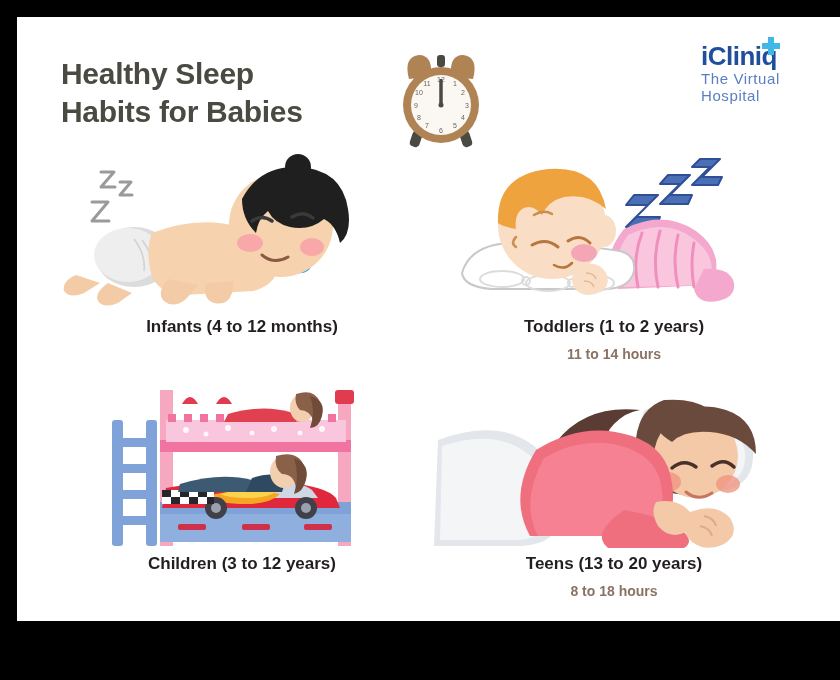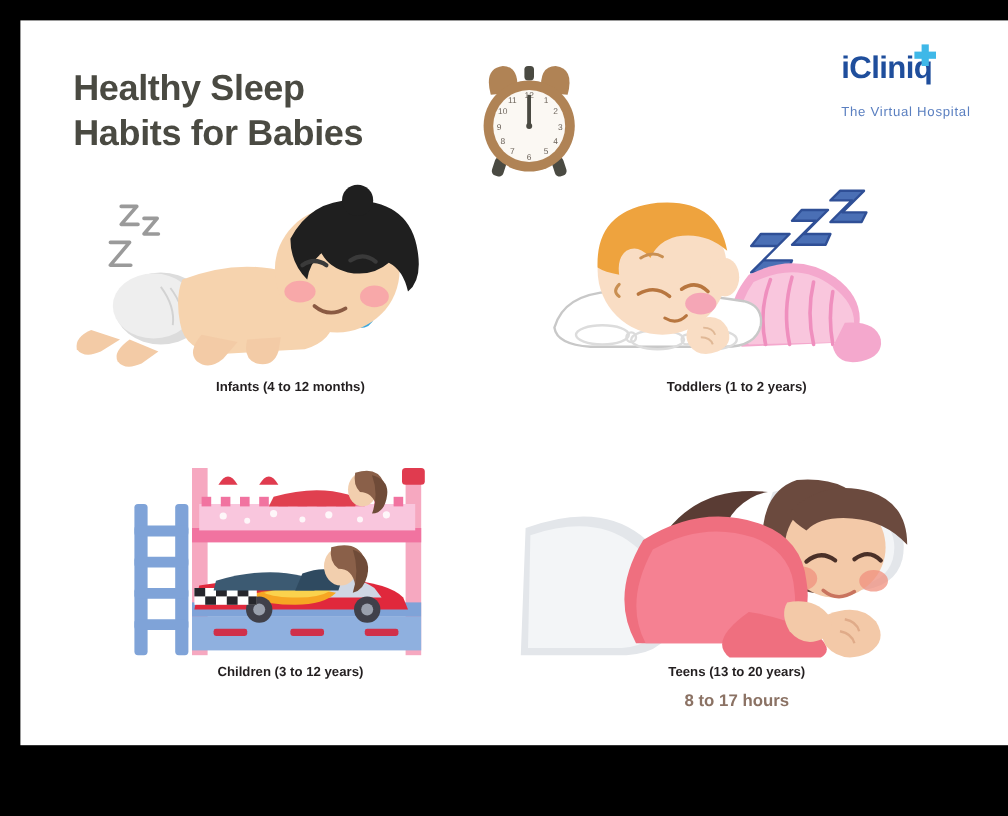--- a/index.html
+++ b/index.html
@@ -11,31 +11,31 @@
   .title{position:absolute;left:44px;top:38px;width:340px;font-size:30px;font-weight:bold;
          color:#4a4a42;line-height:1.28;letter-spacing:-0.3px;}
   .clock-wrap{position:absolute;left:372px;top:32px;width:104px;height:104px;}
   .logo{position:absolute;right:26px;top:26px;width:130px;height:54px;text-align:left;}
   .logo-main{font-size:26px;font-weight:bold;color:#1f4e9c;letter-spacing:-0.5px;line-height:1;
              position:relative;display:inline-block;}
   .logo-cross{position:absolute;right:-3px;top:-6px;width:18px;height:18px;}
   .logo-cross:before,.logo-cross:after{content:"";position:absolute;background:#3fb8e8;}
   .logo-cross:before{left:6px;top:0;width:6px;height:18px;}
   .logo-cross:after{left:0;top:6px;width:18px;height:6px;}
-  .logo-tag{font-size:11px;color:#5a7fc0;letter-spacing:.6px;margin-top:18px;}
+  .logo-tag{font-size:15px;color:#5a7fc0;letter-spacing:.6px;margin-top:1px;}
 
   
   .grid{position:absolute;left:17px;top:130px;width:805px;height:490px;}
   .cell{position:absolute;width:372px;height:232px;}
   .cell.c0{left:22px;top:0px;}
   .cell.c1{left:394px;top:0px;}
   .cell.c2{left:22px;top:237px;}
   .cell.c3{left:394px;top:237px;}
   .art{position:relative;width:372px;height:165px;}
-  .caption{text-align:center;font-size:11px;font-weight:bold;color:#231f20;margin-top:5px;}
+  .caption{text-align:center;font-size:17px;font-weight:bold;color:#231f20;margin-top:5px;}
   .hours{text-align:center;font-size:14px;font-weight:bold;color:#8b7264;margin-top:9px;}
 
   svg{display:block;overflow:visible;}
 </style>
 </head>
 <body>
 
 <div class="frame">
   <div class="card">
 
@@ -153,20 +153,21 @@
             <path d="M88 90 q-6 6 0 10" stroke="#c98f52" stroke-width="2.5" fill="none" stroke-linecap="round"></path>
             <path d="M126 118 q10 6 18 -2" stroke="#b8763f" stroke-width="2.5" fill="none" stroke-linecap="round"></path>
             <path d="M152 120 q18 -8 26 6 q6 14 -8 20 q-16 6 -24 -6 q-6 -12 6 -20 Z" fill="#f9ddc4"></path>
             <g stroke="#e0b896" stroke-width="1.6" fill="none">
               <path d="M158 126 q8 0 10 6"></path>
                 <path d="M156 134 q8 0 10 6"></path>
             </g>
           </svg>
         </div>
         <div class="caption">Toddlers (1 to 2 years)</div>
+        <div class="hours">11 to 14 hours</div>
       </div>
 
       <div class="cell c2">
         <div class="art">
           <svg width="372" height="165" viewBox="0 0 372 165">
 
             <rect x="104" y="6" width="13" height="156" fill="#f6a8c0"></rect>
             <rect x="282" y="6" width="13" height="156" fill="#f6a8c0"></rect>
             <path d="M282 18 q7 -16 14 0 Z" fill="#e03b4f"></path>
             <rect x="279" y="6" width="19" height="14" rx="3" fill="#e03b4f"></rect>
@@ -272,18 +273,18 @@
             <path d="M196 126 q38 6 60 22 q10 10 0 16 l-76 0 q-18 -14 16 -38 Z" fill="#ef6f7f"></path>
             <path d="M262 128 q26 -10 40 6 q10 16 -6 26 q-22 10 -36 -6 q-8 -16 2 -26 Z" fill="#f3c9a8"></path>
             <g stroke="#e0ab89" stroke-width="2" fill="none">
               <path d="M276 132 q10 2 12 10"></path>
                 <path d="M272 142 q10 2 12 10"></path>
             </g>
             <path d="M228 118 q22 -4 34 10 q8 12 -4 20 q-16 8 -28 -6 q-8 -14 -2 -24 Z" fill="#f3c9a8"></path>
           </svg>
         </div>
         <div class="caption">Teens (13 to 20 years)</div>
-        <div class="hours">8 to 17 hours</div>
+        <div class="hours">8 to 18 hours</div>
       </div>
 
     </div>
   </div>
 </div>
 
 </body></html>

